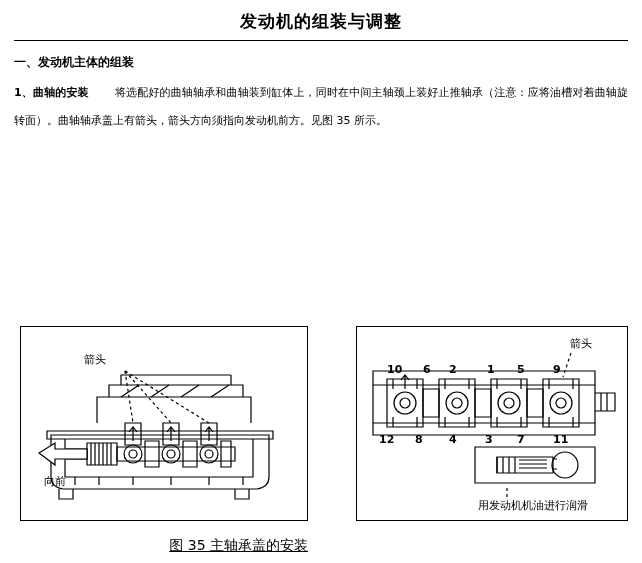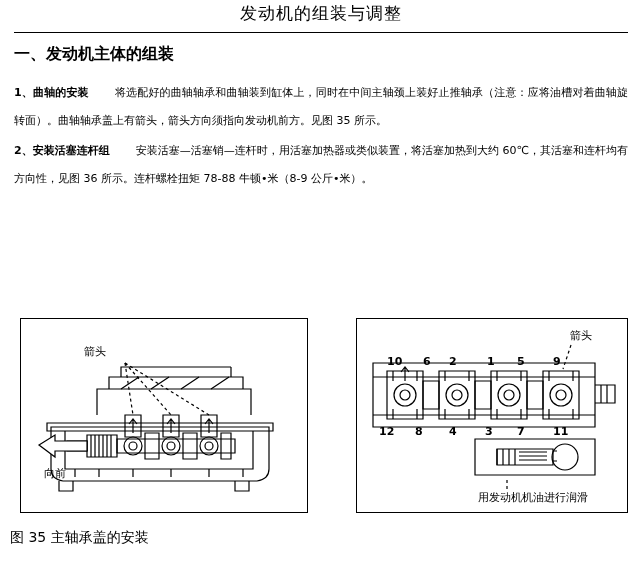--- a/index.html
+++ b/index.html
@@ -18,36 +18,37 @@
   .page {
     width: 642px;
     height: 563px;
     position: relative;
     box-sizing: border-box;
     padding: 0 14px;
   }
   .doc-title {
     text-align: center;
     font-size: 17px;
-    font-weight: normal;
+    font-weight: bold;
     letter-spacing: 1px;
+    margin-top: 8px;
     margin-bottom: 6px;
     line-height: 26px;
   }
   .rule {
     border: none;
     border-top: 1px solid #000;
     margin: 2px 0 8px 0;
     height: 0;
   }
   .section-head {
-    font-size: 16px;
+    font-size: 12px;
     font-weight: bold;
     line-height: 26px;
-    margin-bottom: 12px;
+    margin-bottom: 4px;
   }
   .para {
     font-size: 11px;
     line-height: 28px;
     text-align: justify;
     margin: 0 0 2px 0;
   }
   .para .lead {
     font-weight: bold;
   }
@@ -70,25 +71,26 @@
   .fig-right { left: 342px; width: 272px; }
   .fig-box {
     border: 1px solid #000;
     box-sizing: border-box;
     background: #fff;
     position: relative;
   }
   .fig-left .fig-box { width: 288px; height: 195px; }
   .fig-right .fig-box { width: 272px; height: 195px; }
   .fig-caption {
-    text-align: left;
+    text-align: right;
     font-size: 14px;
     margin-top: 14px;
     line-height: 20px;
     white-space: nowrap;
+    text-decoration: underline;
   }
   .fig-left .fig-caption { margin-left: -10px; }
   svg { display: block; }
   .lbl {
     font-family: "DejaVu Sans", "Liberation Sans", sans-serif;
     font-size: 11px;
     fill: #000;
   }
   .num { font-size: 11px; font-weight: bold; fill: #000; }
 </style>
@@ -99,23 +101,20 @@
 
   <div class="doc-title">发动机的组装与调整</div>
   <hr class="rule">
 
   <div class="section-head">一、发动机主体的组装</div>
 
   <p class="para">
     <span class="lead">1、</span><span class="lead">曲轴的安装</span><span class="gap-lg"></span><span>将选配好的曲轴轴承和曲轴装到缸体上，同时在中间主轴颈上装好止推轴承（注意：应将油槽对着曲轴旋转面）。曲轴轴承盖上有箭头，箭头方向须指向发动机前方。见图 35 所示。</span>
   </p>
 
-  <p class="para">
-    <span class="lead">2、</span><span class="lead">安装活塞连杆组</span><span class="gap-lg"></span><span>安装活塞—活塞销—连杆时，用活塞加热器或类似装置，将活塞加热到大约 60℃，其活塞和连杆均有方向性，见图 36 所示。连杆螺栓扭矩 78-88 牛顿•米（8-9 公斤•米）。</span>
-  </p>
 
   <div class="figures">
 
     <div class="fig fig-left">
       <div class="fig-box">
         <svg width="286" height="193" viewBox="0 0 286 193">
           <g fill="none" stroke="#000" stroke-width="1.2">
 
             <path d="M30 108 L30 150 Q30 160 42 162 L236 162 Q248 160 248 150 L248 108 Z"></path>
             <path d="M26 104 L252 104 L252 112 L26 112 Z"></path>

